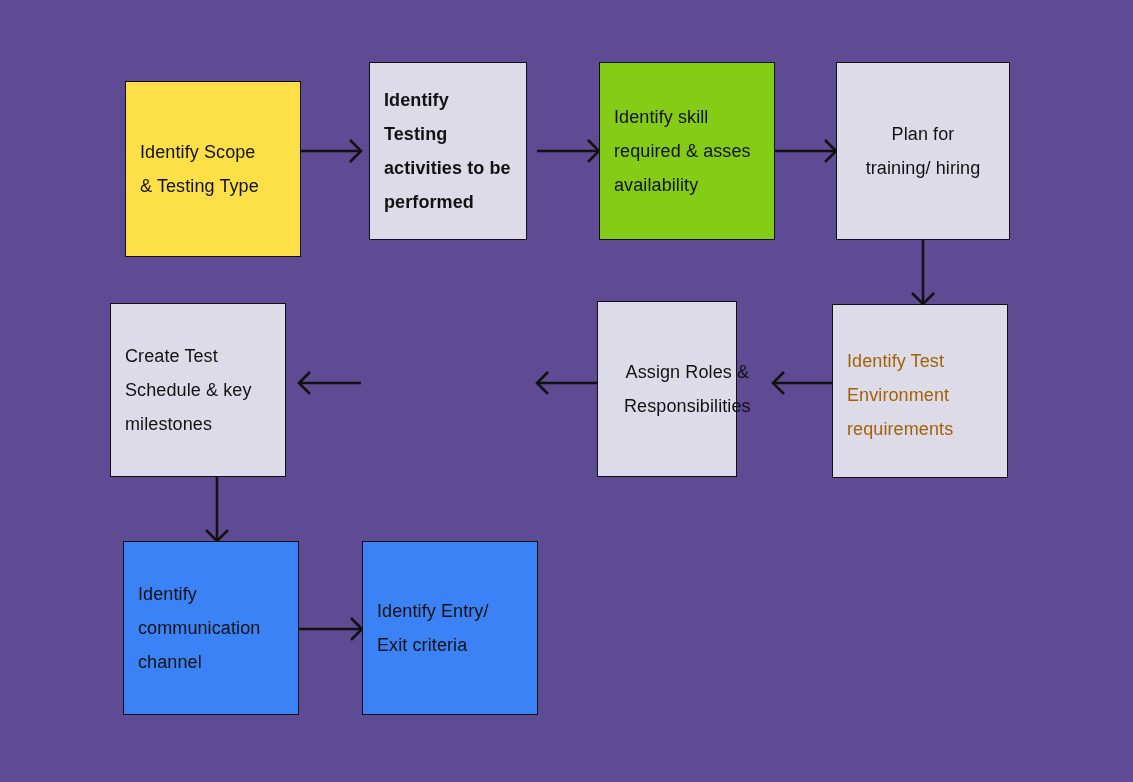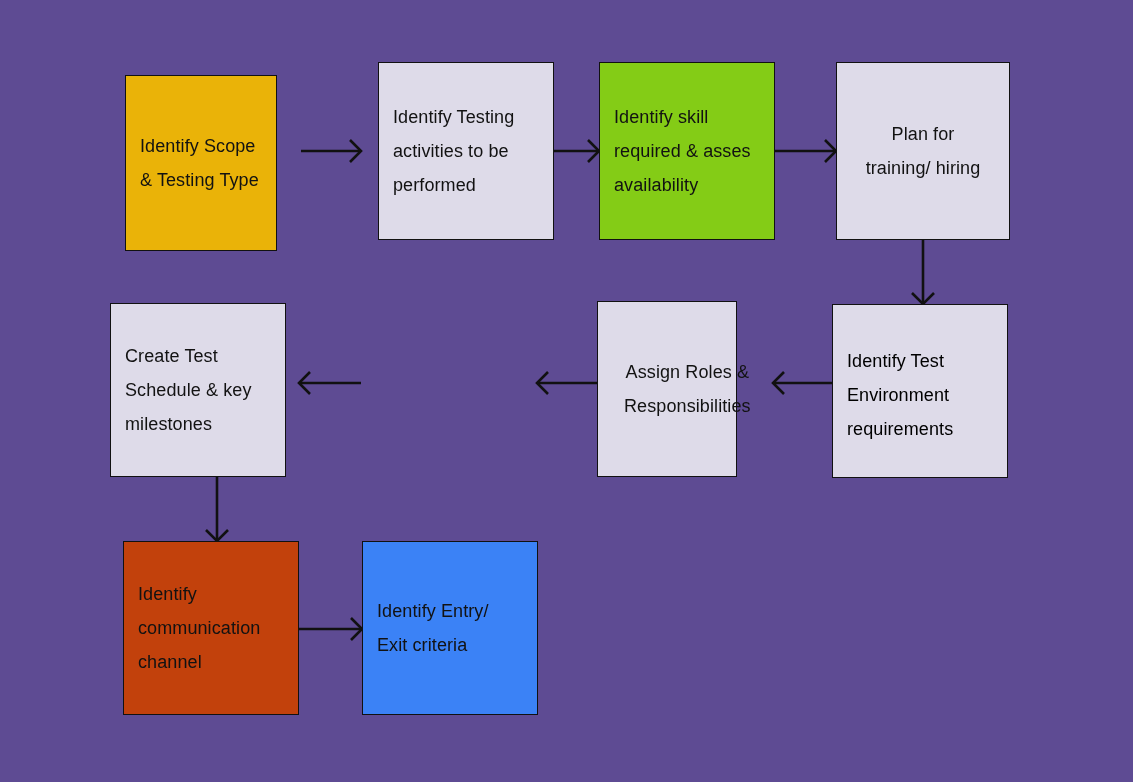--- a/index.html
+++ b/index.html
@@ -87,53 +87,53 @@
       </g>
       <g>
         <line x1="217" y1="477" x2="217" y2="541" stroke="#111111" stroke-width="2.6"></line>
         <polyline points="206,530 217,541 228,530" fill="none" stroke="#111111" stroke-width="2.6" stroke-linecap="butt" stroke-linejoin="miter"></polyline>
       </g>
       <g>
         <line x1="299" y1="629" x2="362" y2="629" stroke="#111111" stroke-width="2.6"></line>
         <polyline points="351,618 362,629 351,640" fill="none" stroke="#111111" stroke-width="2.6" stroke-linecap="butt" stroke-linejoin="miter"></polyline>
       </g>
     </svg>
-<div class="node" style="left: 125px; top: 75px; width: 152px; height: 176px; background: #eab308; border-color: rgb(17, 17, 17);">
+<div class="node" style="left: 125px; top: 81px; width: 176px; height: 176px; background: #fde047; border-color: rgb(17, 17, 17);">
       <span class="node-label" style="color: rgb(18, 18, 18);">Identify Scope
 &amp; Testing Type</span>
     </div>
-    <div class="node" style="left: 378px; top: 62px; width: 176px; height: 178px; background: rgb(222, 219, 233); border-color: rgb(17, 17, 17);">
+    <div class="node" style="left: 369px; top: 62px; width: 158px; height: 178px; background: rgb(222, 219, 233); border-color: rgb(17, 17, 17); font-weight: bold;">
       <span class="node-label" style="color: rgb(18, 18, 18);">Identify Testing
 activities to be
 performed</span>
     </div>
     <div class="node" style="left: 599px; top: 62px; width: 176px; height: 178px; background: #84cc16; border-color: rgb(17, 17, 17);">
       <span class="node-label" style="color: rgb(18, 18, 18);">Identify skill
 required &amp; asses
 availability</span>
     </div>
     <div class="node center" style="left: 836px; top: 62px; width: 174px; height: 178px; background: rgb(222, 219, 233); border-color: rgb(17, 17, 17);">
       <span class="node-label" style="color: rgb(18, 18, 18);">Plan for
 training/ hiring</span>
     </div>
     <div class="node" style="left: 832px; top: 304px; width: 176px; height: 174px; background: rgb(222, 219, 233); border-color: rgb(17, 17, 17);">
-      <span class="node-label" style="color: #000000; margin-top: 8px;">Identify Test
+      <span class="node-label" style="color: #a16207; margin-top: 8px;">Identify Test
 Environment
 requirements</span>
     </div>
     <div class="node center" style="left: 597px; top: 301px; width: 140px; height: 176px; background: rgb(222, 219, 233); border-color: rgb(17, 17, 17);">
       <span class="node-label" style="color: rgb(18, 18, 18);">Assign Roles &amp;
 Responsibilities</span>
     </div>
     <div class="node" style="left: 110px; top: 303px; width: 176px; height: 174px; background: rgb(222, 219, 233); border-color: rgb(17, 17, 17);">
       <span class="node-label" style="color: rgb(18, 18, 18);">Create Test
 Schedule &amp; key
 milestones</span>
     </div>
-    <div class="node" style="left: 123px; top: 541px; width: 176px; height: 174px; background: #c2410c; border-color: rgb(17, 17, 17);">
+    <div class="node" style="left: 123px; top: 541px; width: 176px; height: 174px; background: #3b82f6; border-color: rgb(17, 17, 17);">
       <span class="node-label" style="color: rgb(18, 18, 18);">Identify
 communication
 channel</span>
     </div>
     <div class="node" style="left: 362px; top: 541px; width: 176px; height: 174px; background: #3b82f6; border-color: rgb(17, 17, 17);">
       <span class="node-label" style="color: rgb(18, 18, 18);">Identify Entry/
 Exit criteria</span>
     </div>
   </div>
 

